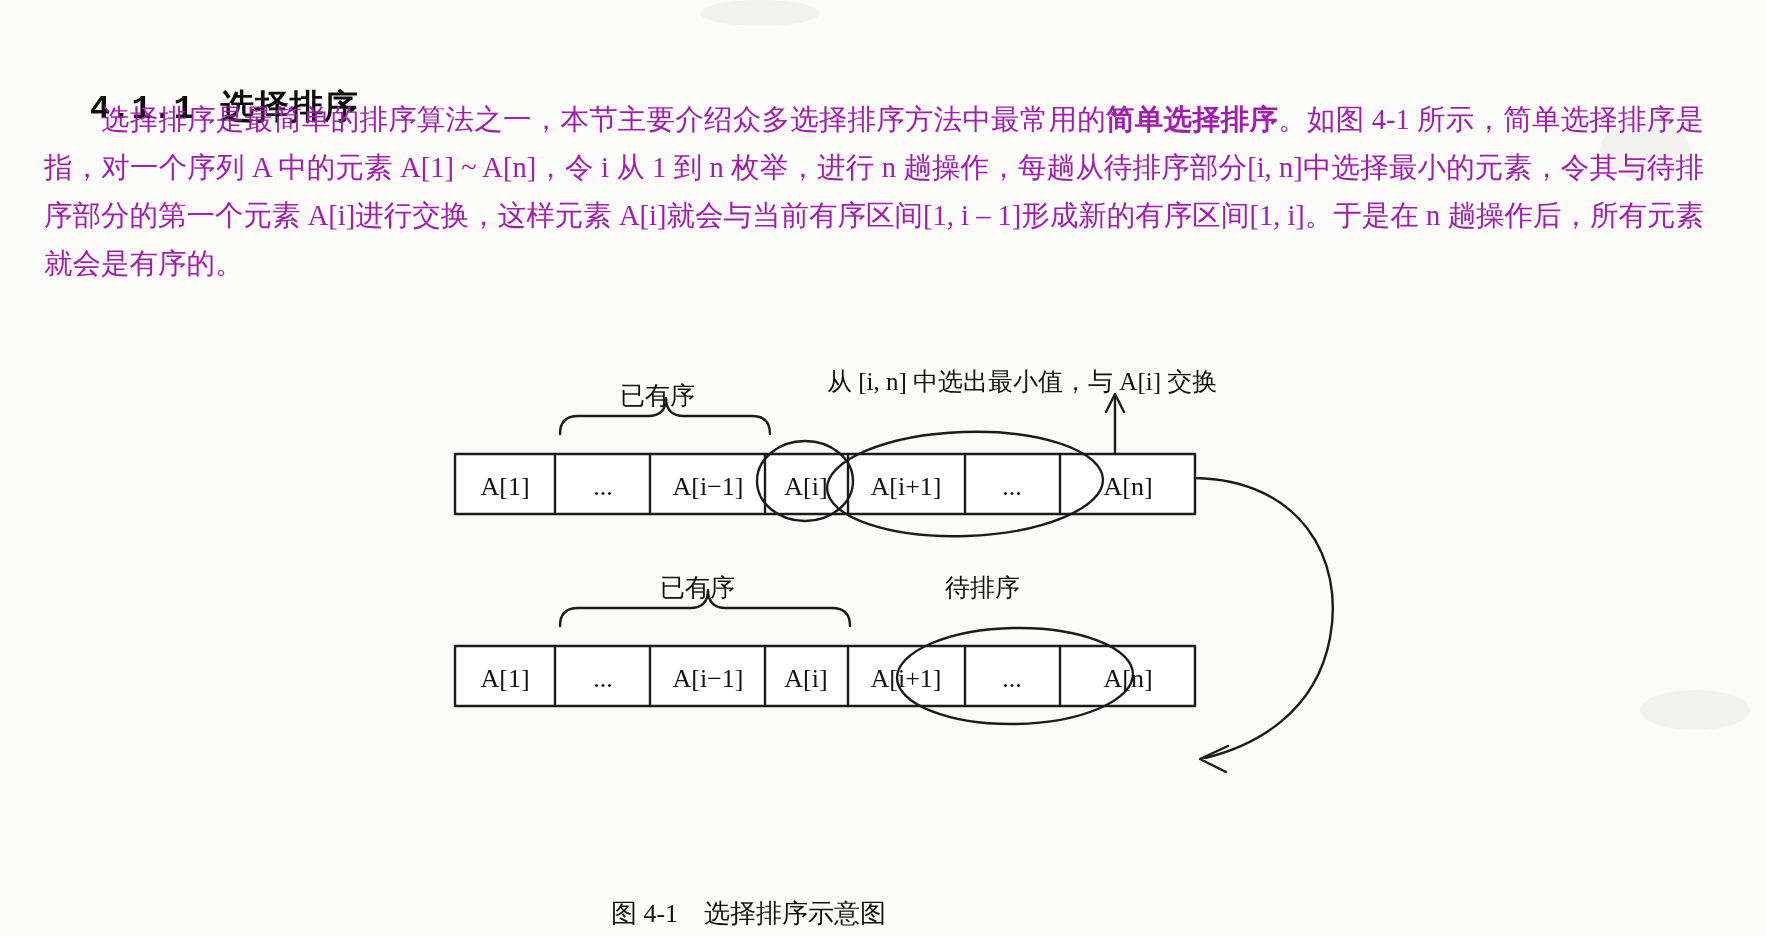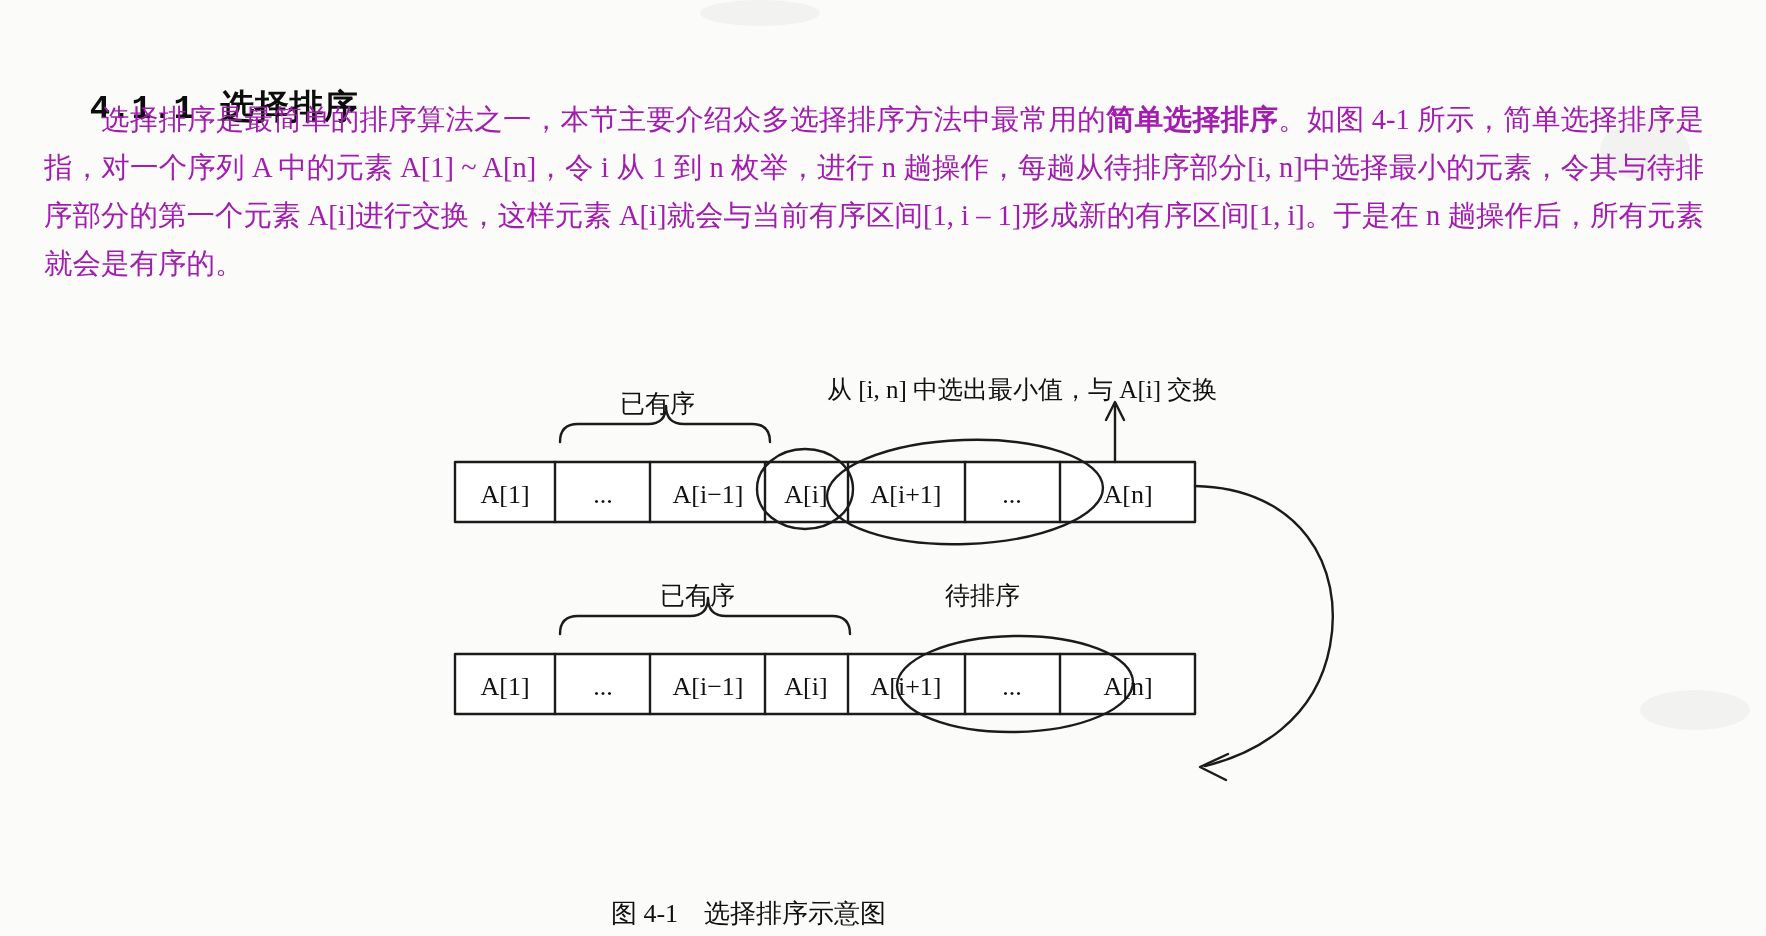--- a/index.html
+++ b/index.html
@@ -49,21 +49,21 @@
   .body-text p {
     margin: 0;
     text-indent: 2em;
   }
   .body-text b { font-weight: bold; }
 
   
   .figure {
     position: absolute;
     left: 0;
-    top: 376px;
+    top: 368px;
     width: 1396px;
     height: 500px;
   }
   .figure svg { display: block; }
 
   .fig-caption {
     position: absolute;
     left: 0;
     top: 866px;
     width: 1484px;

